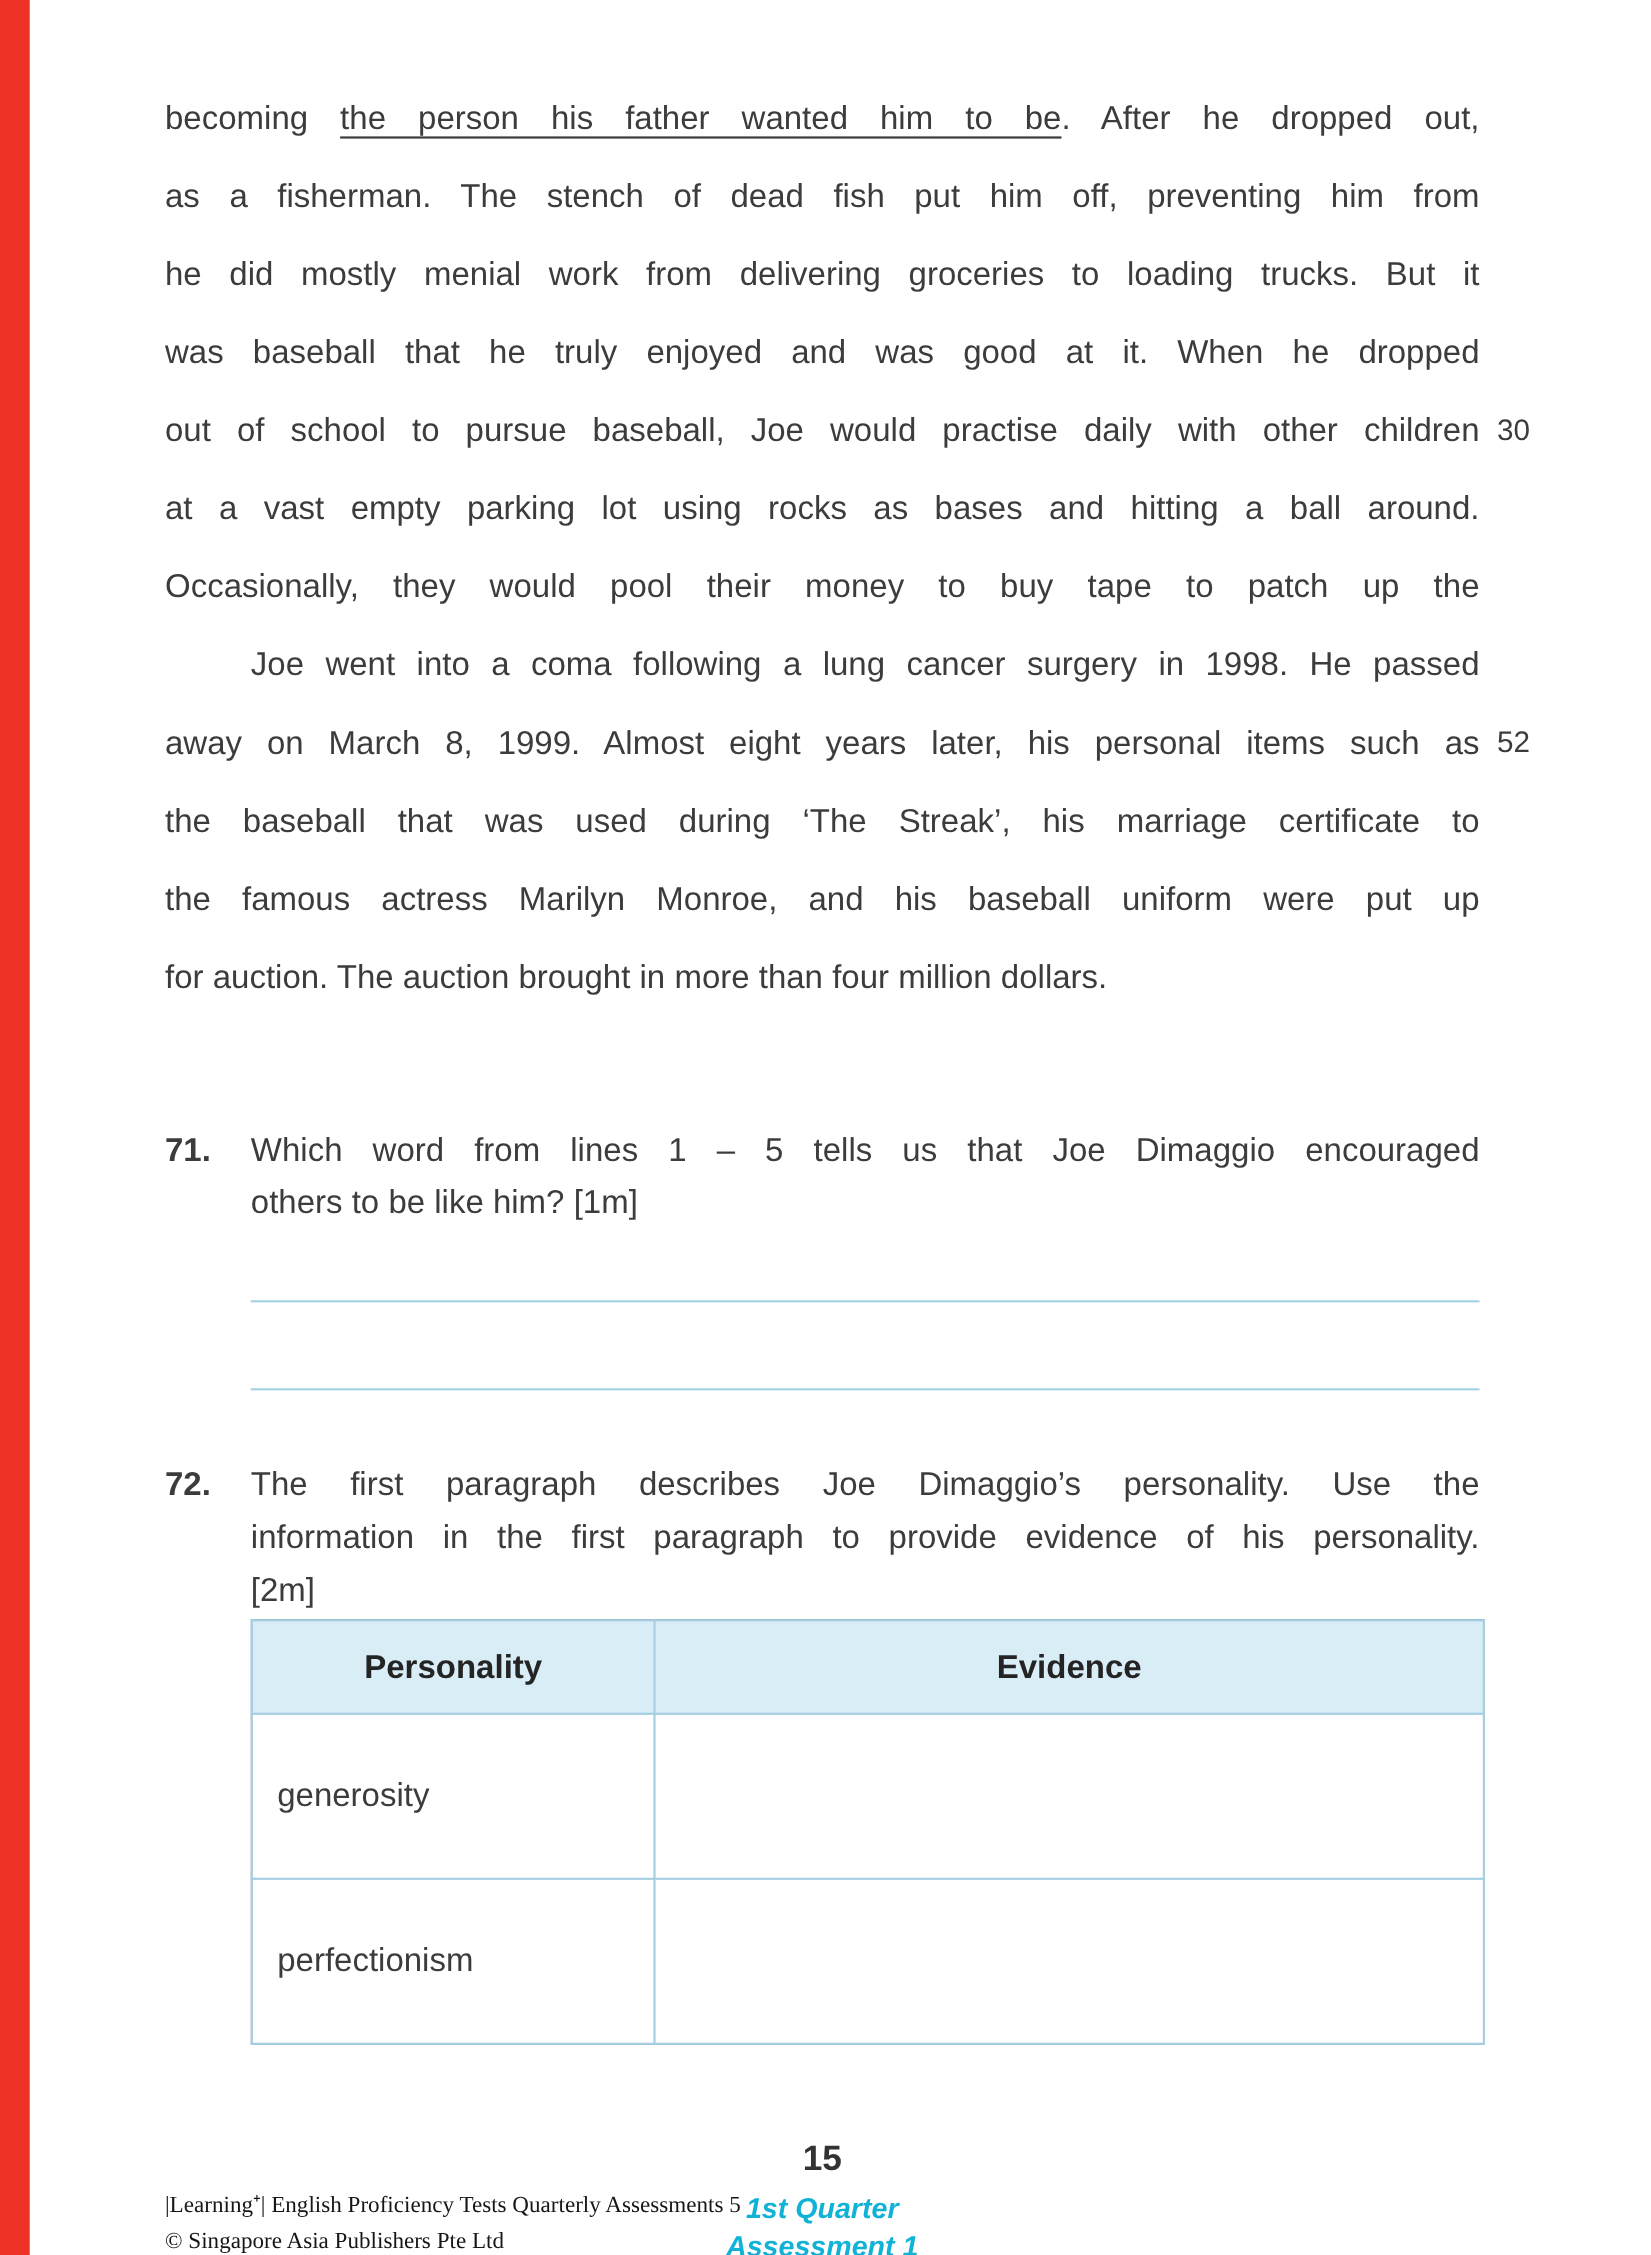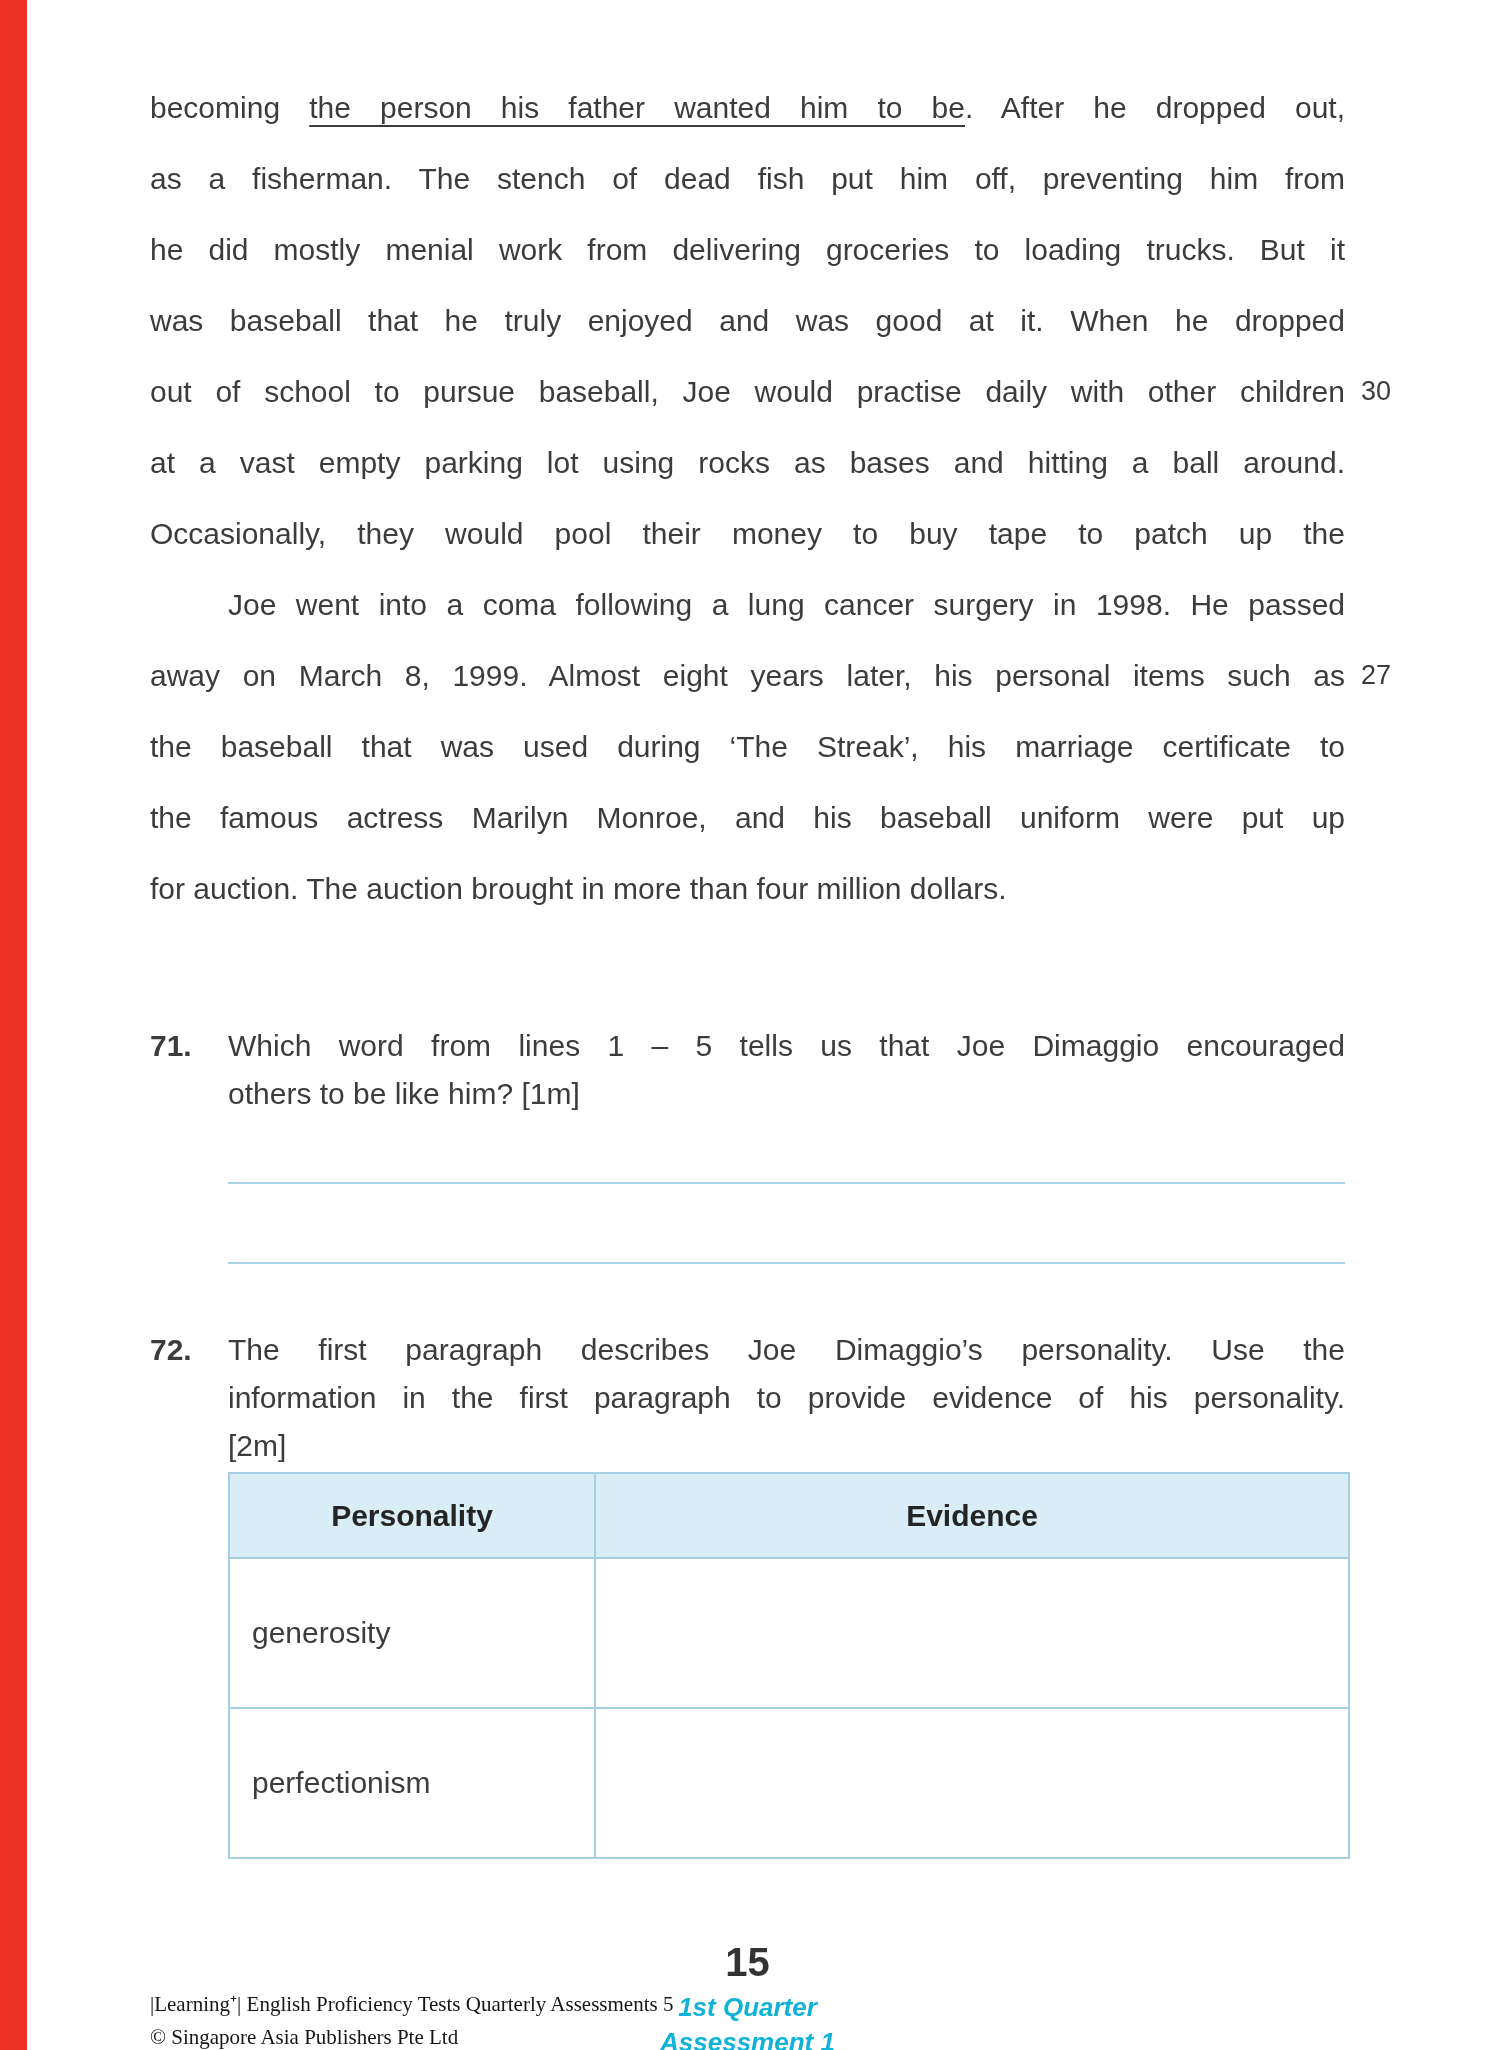--- a/index.html
+++ b/index.html
@@ -113,21 +113,21 @@
     background: #ffffff;
   }
   .col-personality { width: 366px; }
 
   
   .page-number {
     position: absolute;
     top: 1942px; left: 150px;
     width: 1195px;
     text-align: center;
-    font-size: 40px;
+    font-size: 32px;
     font-weight: bold;
     color: #333333;
     line-height: 40px;
   }
   .imprint {
     position: absolute;
     left: 150px; top: 1988px;
     font-family: "Liberation Serif", serif;
     font-size: 21px;
     line-height: 33px;
@@ -160,21 +160,21 @@
     <div class="pline just">
       <span>out of school to pursue baseball, Joe would practise daily with other children</span>
       <span class="lineno">30</span>
     </div>
     <div class="pline just"><span>at a vast empty parking lot using rocks as bases and hitting a ball around.</span></div>
     <div class="pline just"><span>Occasionally, they would pool their money to buy tape to patch up the</span></div>
 
     <div class="pline just indent"><span>Joe went into a coma following a lung cancer surgery in 1998. He passed</span></div>
     <div class="pline just">
       <span>away on March 8, 1999. Almost eight years later, his personal items such as</span>
-      <span class="lineno">27</span>
+      <span class="lineno">52</span>
     </div>
     <div class="pline just"><span>the baseball that was used during ‘The Streak’, his marriage certificate to</span></div>
     <div class="pline just"><span>the famous actress Marilyn Monroe, and his baseball uniform were put up</span></div>
     <div class="pline leftal"><span>for auction. The auction brought in more than four million dollars.</span></div>
   </div>
 
   <div class="question q71">
     <div class="qnum">71.</div>
     <div class="qbody">
       <div class="qline just"><span>Which word from lines 1 – 5 tells us that Joe Dimaggio encouraged</span></div>

